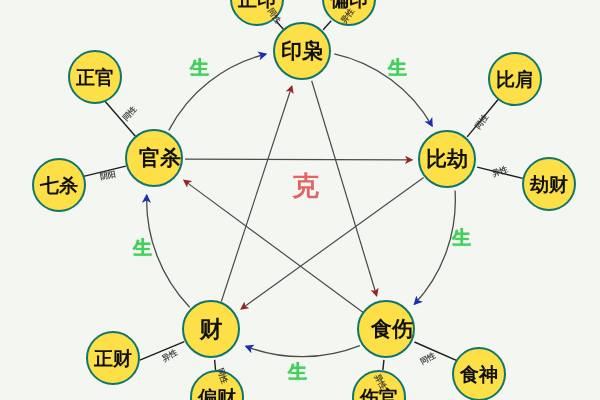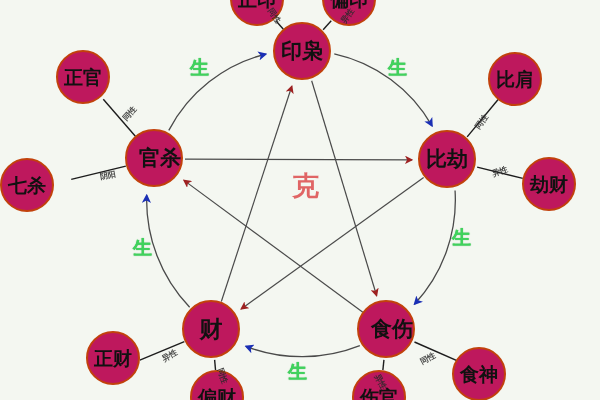--- a/index.html
+++ b/index.html
@@ -7,23 +7,23 @@
     width:600px;height:400px;
     background:#f4f7f1;
     font-family:"DejaVu Sans","Liberation Sans",sans-serif;
     overflow:hidden;
   }
   #stage{position:relative;width:600px;height:400px;background:#f4f7f1;}
   #stage svg{position:absolute;left:0;top:0;}
   .node{
     position:absolute;
     display:flex;align-items:center;justify-content:center;
-    border:2px solid #c2410c;
+    border:2px solid #0f766e;
     border-radius:50%;
-    background:#be185d;
+    background:#fde047;
     color:#111;
     font-weight:bold;
     box-sizing:border-box;
     letter-spacing:0px;
     text-align:center;
     line-height:1;
   }
   .node.main{width:58px;height:58px;font-size:21px;}
   .node.main.single{font-size:23px;}
   .node.sat{width:54px;height:54px;font-size:19px;}
@@ -106,24 +106,24 @@
         <span>食伤</span>
       </div>
       <div class="node main single" style="left: 182px; top: 300px;">
         <span>财</span>
       </div>
       <div class="node main" style="left: 125px; top: 129px; justify-content: flex-end;">
         <span>官杀</span>
       </div>
     </div>
   <div id="sat-nodes">
-      <div class="node sat" style="left: 56px; top: 50px;">
+      <div class="node sat" style="left: 68px; top: 50px;">
         <span>正官</span>
       </div>
-      <div class="node sat" style="left: 0; top: 158px;">
+      <div class="node sat" style="left: 32px; top: 158px;">
         <span>七杀</span>
       </div>
       <div class="node sat" style="left: 488px; top: 52px;">
         <span>比肩</span>
       </div>
       <div class="node sat" style="left: 522px; top: 157px; align-items: center;">
         <span>劫财</span>
       </div>
       <div class="node sat" style="left: 452px; top: 347px;">
         <span>食神</span>

